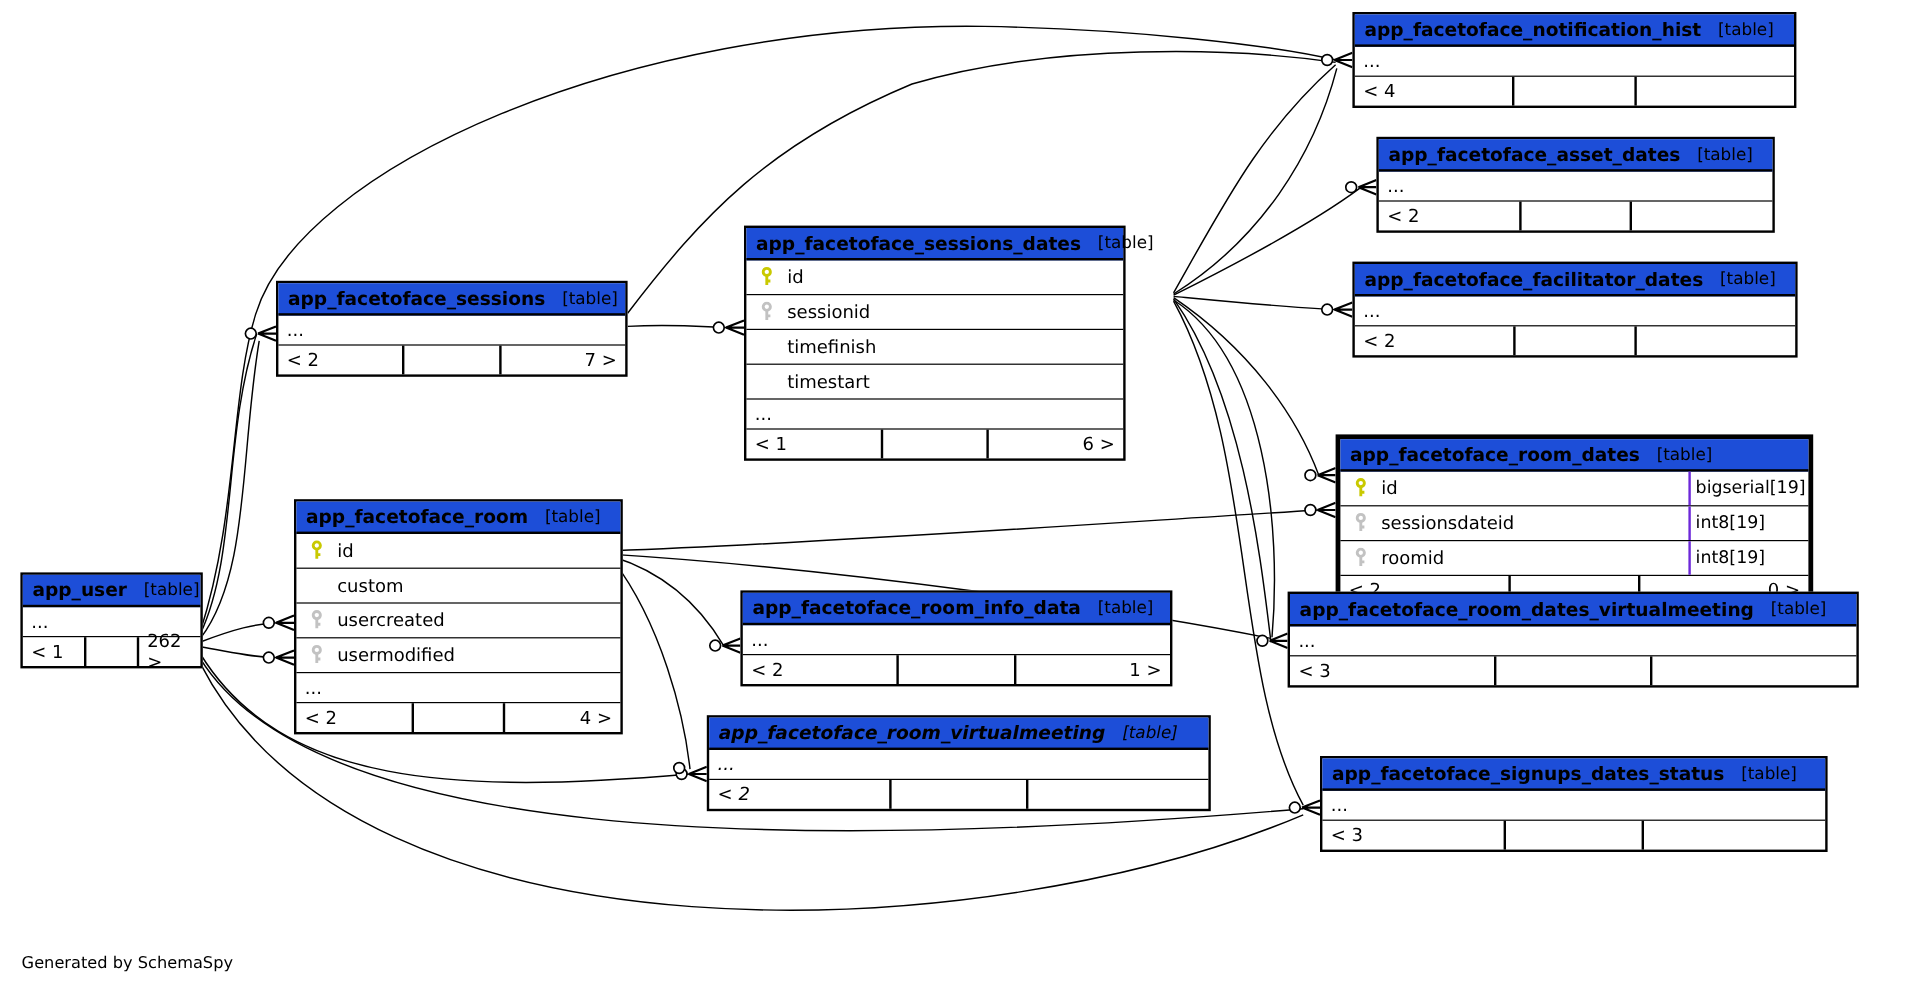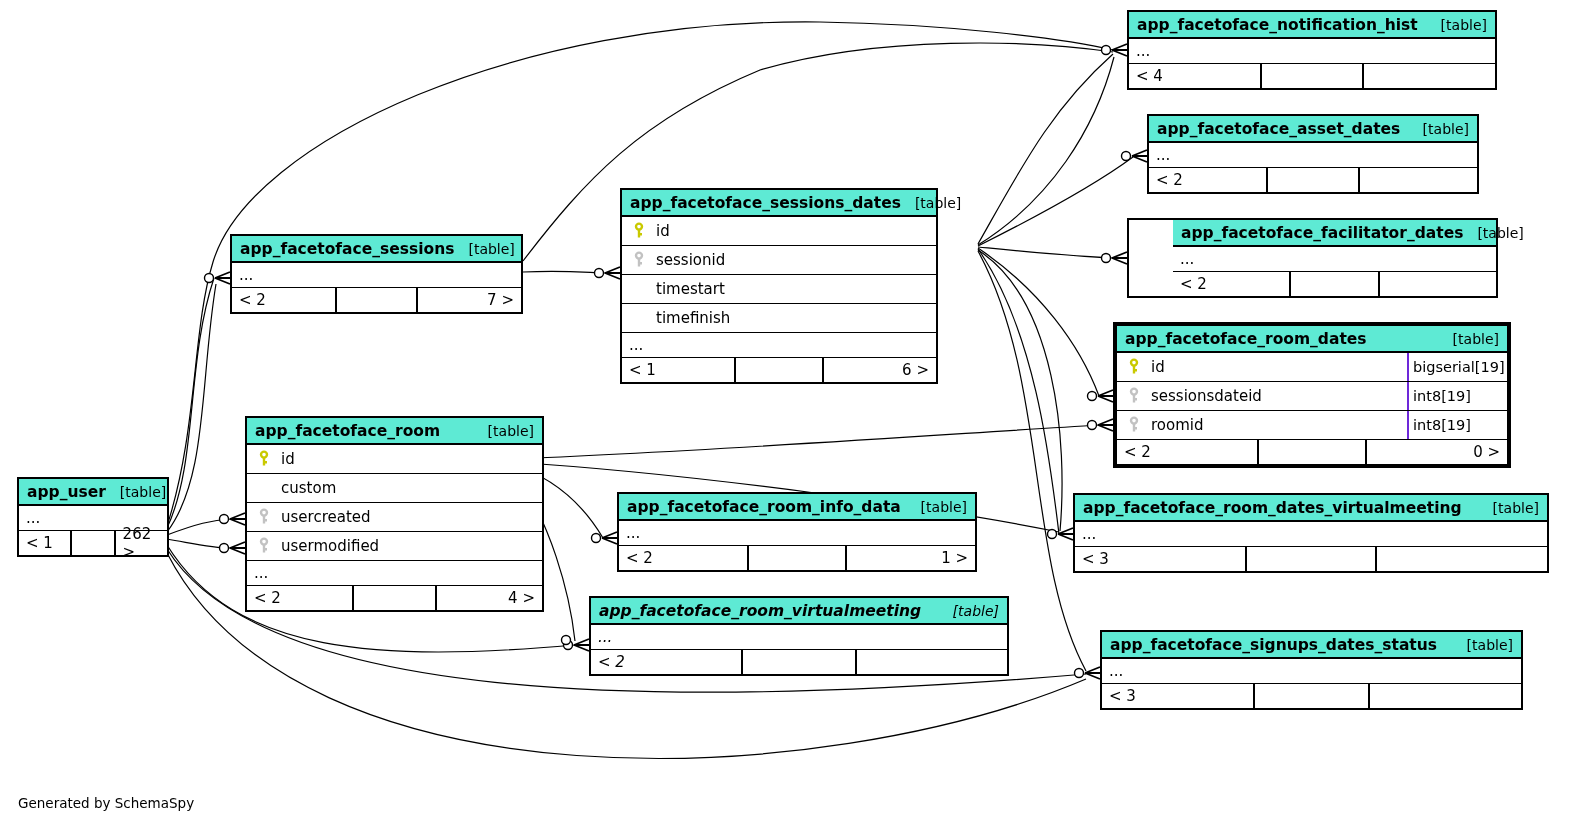--- a/index.html
+++ b/index.html
@@ -5,24 +5,24 @@
   html,body{margin:0;padding:0;background:#ffffff;}
   #canvas{
     position:relative;width:1588px;height:836px;background:#ffffff;overflow:hidden;
     font-family:"DejaVu Sans","Liberation Sans",sans-serif;color:#000;
   }
   #rel-svg{position:absolute;left:0;top:0;z-index:1;}
   .tbl{
     position:absolute;z-index:2;background:#ffffff;border:2px solid #000;
     box-sizing:border-box;
   }
-  .tbl.emph{border-width:4px;}
+  .tbl.emph{border-width:4px;margin-top:40px;}
   .tbl-header{
-    display:flex;align-items:center;justify-content:space-between;
-    height:27px;background:#5eead4;padding:0 8px;border-bottom:2px solid #000;
+    display:flex;align-items:center;
+    height:27px;background:#1d4ed8;padding:0 8px;border-bottom:2px solid #000;
     box-sizing:border-box;
   }
   .tbl-name{font-weight:bold;font-size:15.5px;white-space:nowrap;}
   .tbl-tag{font-size:14px;margin-left:14px;white-space:nowrap;}
   .tbl-row{
     display:flex;align-items:center;height:29px;box-sizing:border-box;
     border-bottom:1.5px solid #000;font-size:15px;
   }
   .tbl-row .icon-cell{width:34px;display:flex;justify-content:center;align-items:center;flex:none;}
   .tbl-row .lbl{flex:1;white-space:nowrap;overflow:hidden;}
@@ -149,36 +149,36 @@
           <span class="icon-cell">
             <svg width="12" height="18" viewBox="0 0 12 18">
               <circle cx="6" cy="4.6" r="3" fill="none" stroke="#c2c2c2" stroke-width="2.4"></circle>
               <path d="M6 7.6 L6 15.6 M6 12.2 L9 12.2" fill="none" stroke="#c2c2c2" stroke-width="2.4"></path>
             </svg>
           </span>
           <span class="lbl">sessionid</span>
         </div>
         <div class="tbl-row">
           <span class="icon-cell"></span>
+          <span class="lbl">timefinish</span>
+        </div>
+        <div class="tbl-row">
+          <span class="icon-cell"></span>
           <span class="lbl">timestart</span>
         </div>
-        <div class="tbl-row">
-          <span class="icon-cell"></span>
-          <span class="lbl">timefinish</span>
-        </div>
         <div class="tbl-row ellipsis">
           <span class="lbl">...</span>
         </div>
         <div class="tbl-footer">
           <span class="fcell f1">&lt; 1</span>
           <span class="fcell f2"></span>
           <span class="fcell f3">6 &gt;</span>
         </div>
       </div>
-      <div class="tbl" style="left: 245px; top: 416px; width: 299px;">
+      <div class="tbl" style="left: 245px; top: 416px; width: 274px;">
         <div class="tbl-header">
           <span class="tbl-name">app_facetoface_room</span>
           <span class="tbl-tag">[table]</span>
         </div>
         <div class="tbl-row">
           <span class="icon-cell">
             <svg width="12" height="18" viewBox="0 0 12 18">
               <circle cx="6" cy="4.6" r="3" fill="none" stroke="#c9c900" stroke-width="2.4"></circle>
               <path d="M6 7.6 L6 15.6 M6 12.2 L9 12.2" fill="none" stroke="#c9c900" stroke-width="2.4"></path>
             </svg>
@@ -265,21 +265,21 @@
         </div>
         <div class="tbl-row ellipsis">
           <span class="lbl">...</span>
         </div>
         <div class="tbl-footer">
           <span class="fcell f1">&lt; 2</span>
           <span class="fcell f2"></span>
           <span class="fcell f3"></span>
         </div>
       </div>
-      <div class="tbl" style="left: 1127px; top: 218px; width: 371px; padding-left: 44px;">
+      <div class="tbl" style="left: 1127px; top: 218px; width: 371px;">
         <div class="tbl-header">
           <span class="tbl-name">app_facetoface_facilitator_dates</span>
           <span class="tbl-tag">[table]</span>
         </div>
         <div class="tbl-row ellipsis">
           <span class="lbl">...</span>
         </div>
         <div class="tbl-footer">
           <span class="fcell f1">&lt; 2</span>
           <span class="fcell f2"></span>

